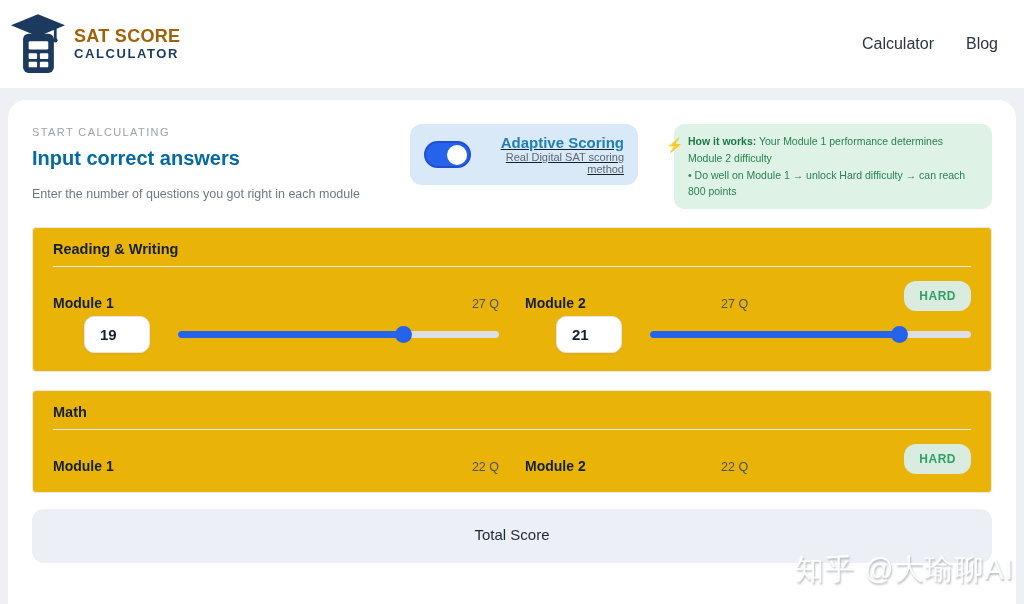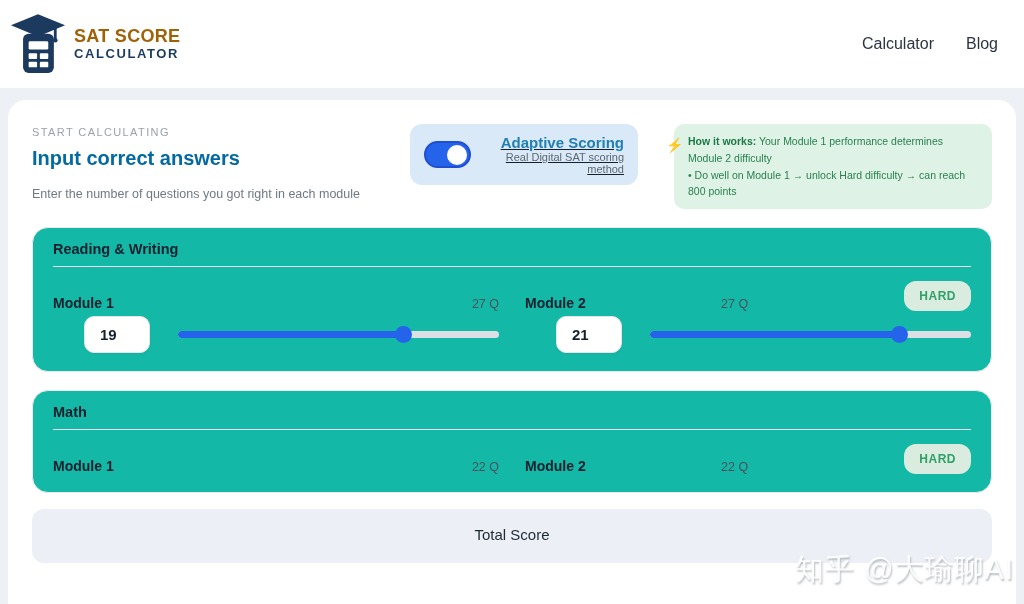--- a/index.html
+++ b/index.html
@@ -55,22 +55,22 @@
   .how-box {
     width:318px; background:#def3e6; border-radius:10px;
     padding:9px 12px 9px 14px; position:relative; flex-shrink:0;
     font-size:10.5px; line-height:1.6; color:#2a8050;
   }
   .bolt-icon { position:absolute; left:-8px; top:10px; font-size:14px; color:#f4c430; }
   .how-heading { font-weight:700; color:#1d7747; }
   .how-bullet { display:block; }
   
   .section-card {
-    margin:18px 10px 0; background:#14b8a6;
-    border:1px solid #e7e9ed; border-radius:16px;
+    margin:18px 10px 0; background:#eab308;
+    border:1px solid #e7e9ed; border-radius:4px;
     padding:13px 20px 18px;
   }
   .section-title {
     font-size:14.5px; font-weight:700; color:#15202e;
     padding-bottom:9px; border-bottom:1px solid #ececf0; margin-bottom:10px;
   }
   .modules-row { display:flex; gap:26px; }
   .module-col { flex:1; min-width:0; }
   .mod-head { display:flex; align-items:flex-end; height:34px; position:relative; }
   .mod-label { font-weight:700; font-size:14px; color:#15202e; }

